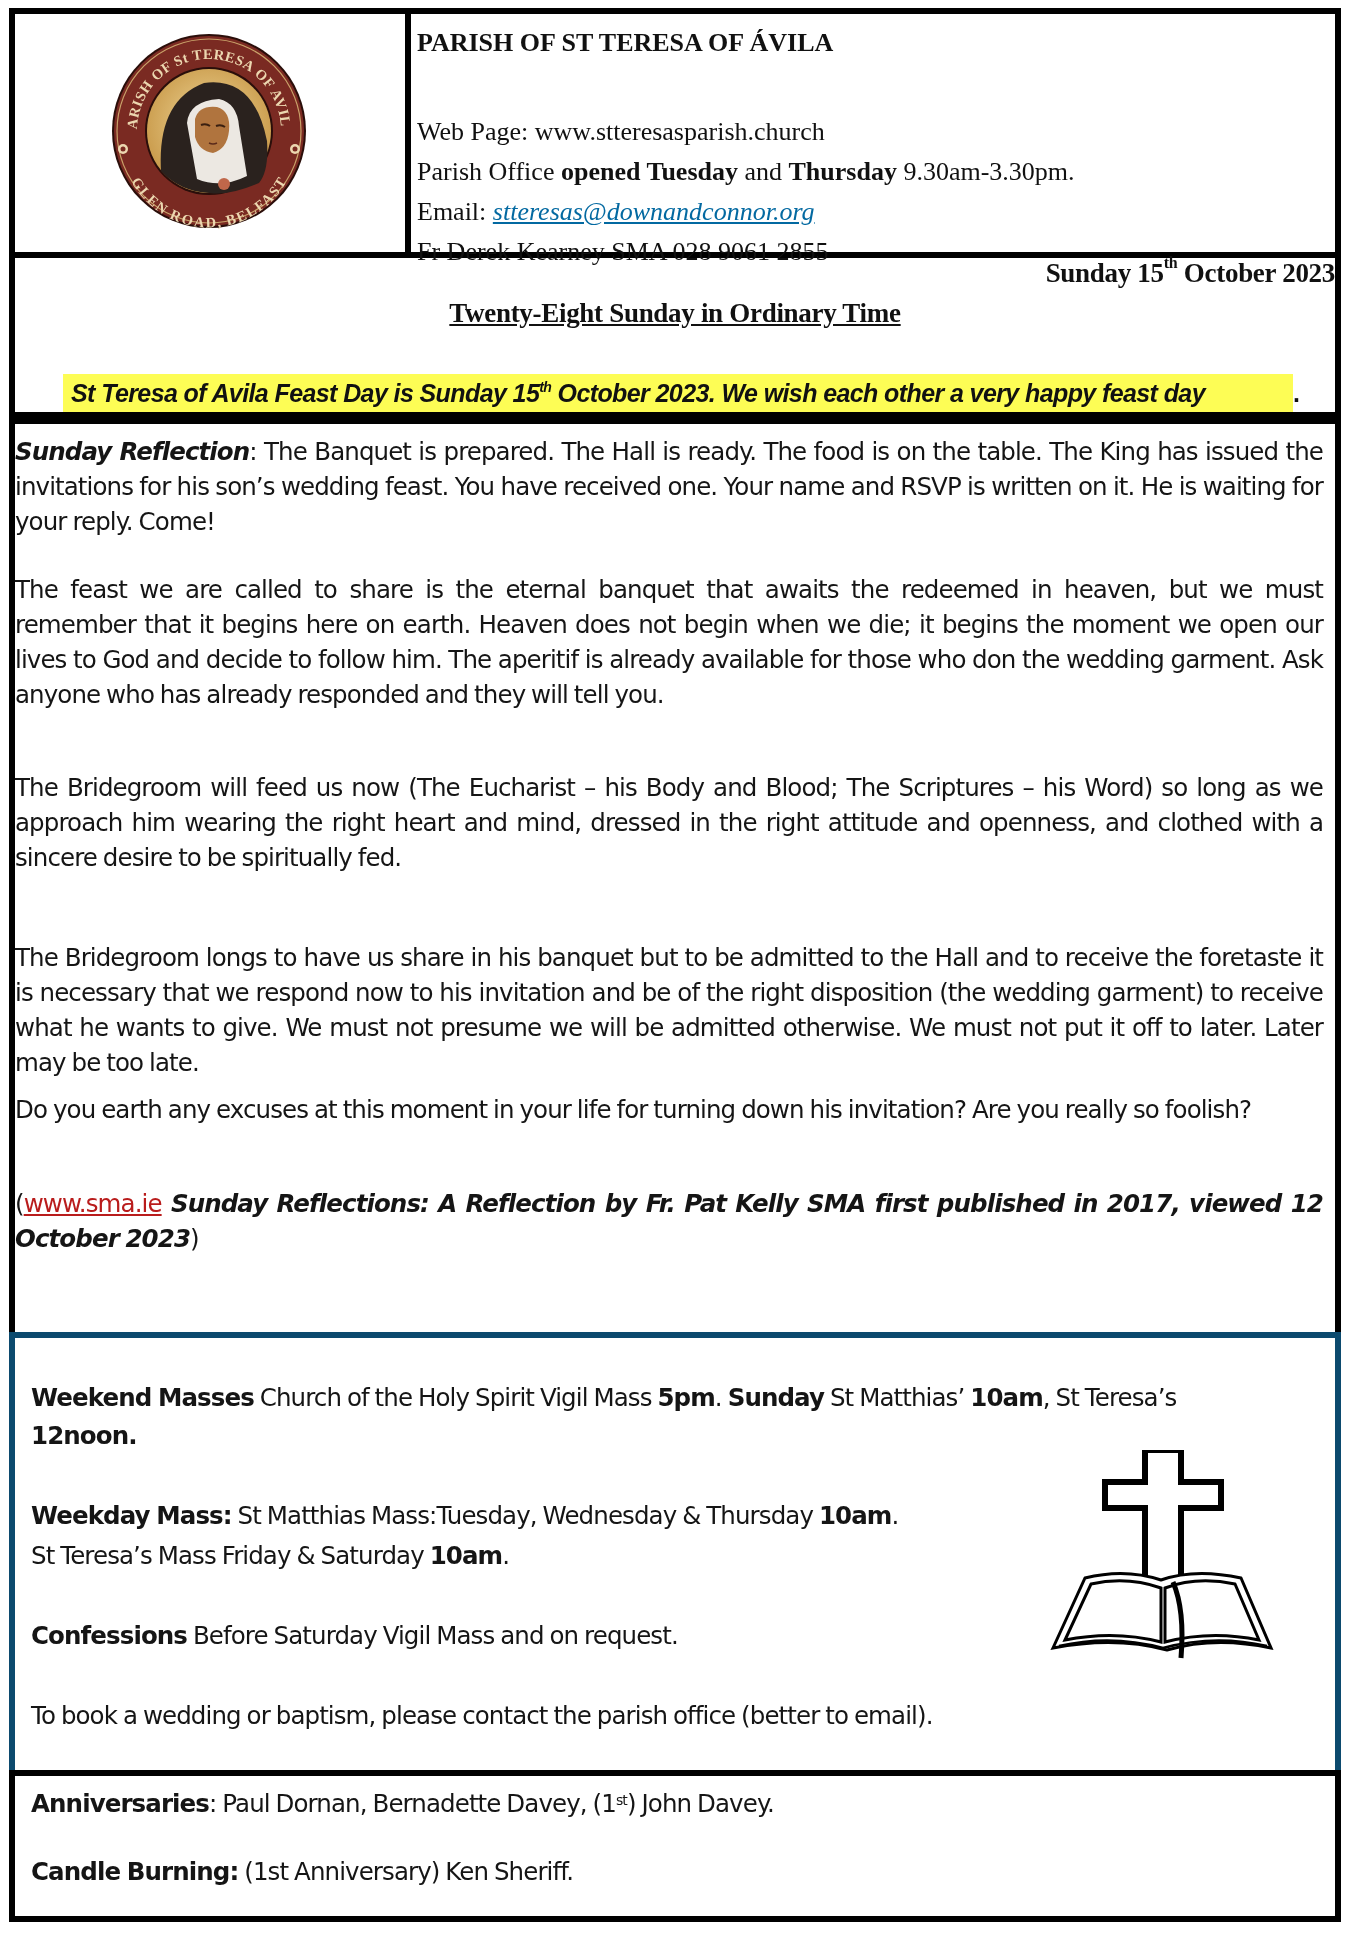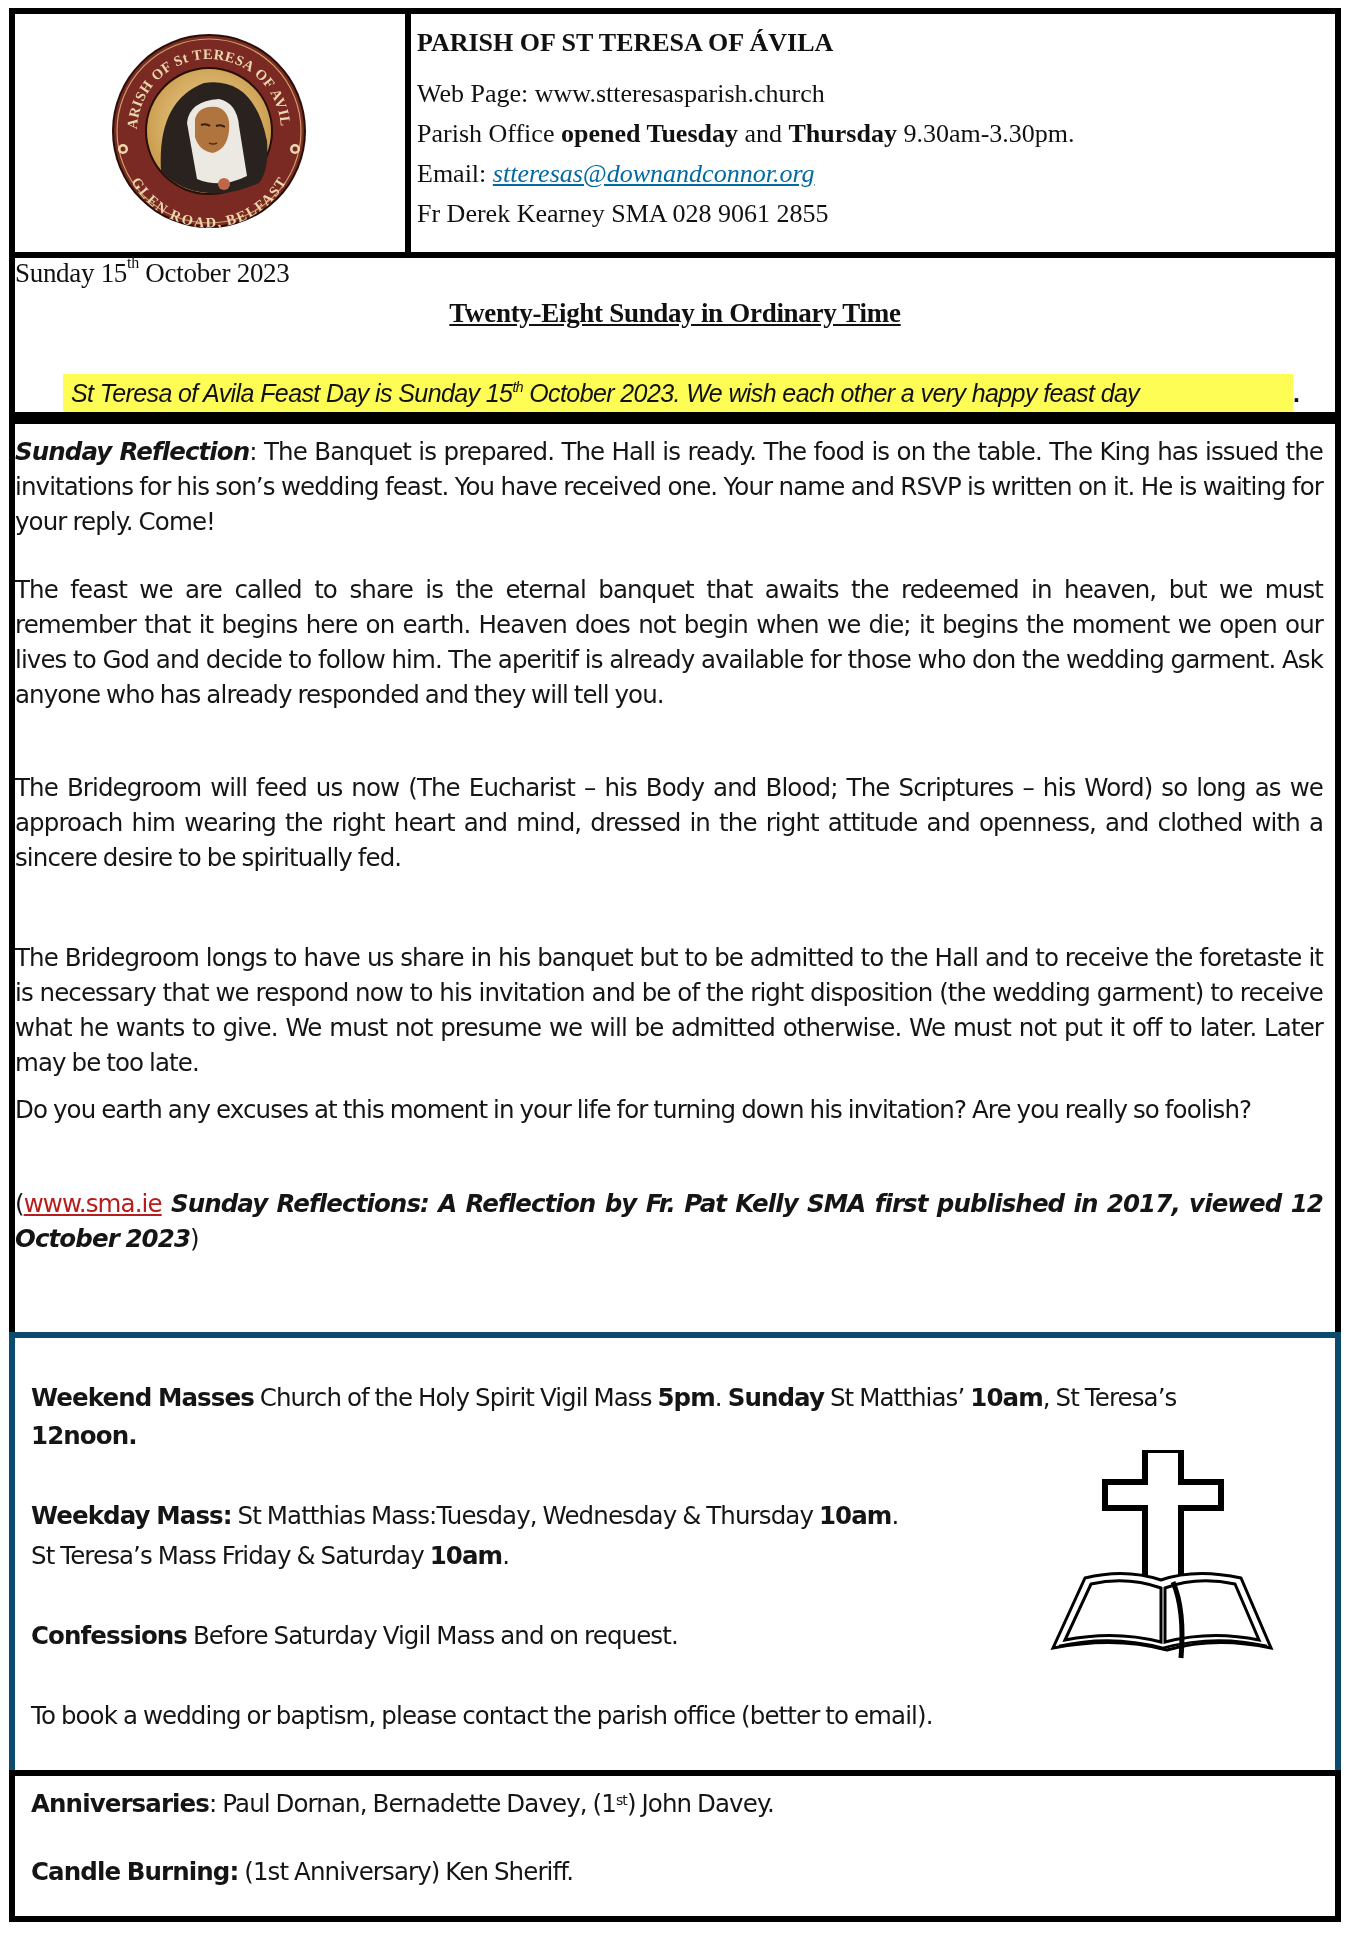--- a/index.html
+++ b/index.html
@@ -8,33 +8,33 @@
 
   .page { position: absolute; left: 0; top: 0; width: 1352px; height: 1938px; }
 
   
   #header { left: 9px; top: 8px; width: 1332px; height: 250px; border: 6px solid #000; position: absolute; }
   #logo-cell { position: absolute; left: 0; top: 0; width: 396px; height: 238px; border-right: 6px solid #000; }
   #info-cell { position: absolute; left: 402px; top: 0; right: 0; height: 238px; text-align: left;
     font-family: "Liberation Serif", "DejaVu Serif", serif; font-size: 26px; color: #111; }
   #info-cell .title { font-weight: bold; font-size: 26px; margin-top: 12px; line-height: 34px; }
   #info-cell .line { line-height: 40px; }
-  #info-cell .line.first { margin-top: 14px; }
+  #info-cell .line.first { margin-top: 52px; }
   #info-cell a { color: #0369a1; text-decoration: underline; font-style: italic; }
   #info-cell b { font-weight: bold; }
 
   
   #date-section { left: 9px; top: 252px; width: 1332px; height: 166px; position: absolute; border: 6px solid #000; border-top: none; }
-  #date-section .date { position: absolute; left: 0; right: 0; top: 6px; text-align: left;
-    font-family: "Liberation Serif", "DejaVu Serif", serif; font-weight: normal; font-size: 27px; letter-spacing: -0.3px; }
+  #date-section .date { position: absolute; left: 0; right: 0; top: 6px; text-align: right;
+    font-family: "Liberation Serif", "DejaVu Serif", serif; font-weight: bold; font-size: 27px; letter-spacing: -0.3px; }
   #date-section .date sup { font-size: 16px; vertical-align: top; position: relative; top: -4px; }
   #date-section .subtitle { position: absolute; left: 0; right: 0; top: 46px; text-align: center;
     font-family: "Liberation Serif", "DejaVu Serif", serif; font-weight: bold; font-size: 27px; text-decoration: underline; letter-spacing: -0.3px; }
   #date-section .feast { position: absolute; left: 48px; top: 122px; height: 38px; width: 1230px;
-    background: #fdfd55; font-family: "Liberation Sans", "DejaVu Sans", sans-serif; font-weight: normal; font-style: italic;
+    background: #fdfd55; font-family: "Liberation Sans", "DejaVu Sans", sans-serif; font-weight: bold; font-style: italic;
     font-size: 25px; line-height: 38px; white-space: nowrap; letter-spacing: -0.6px; padding-left: 8px; }
   #date-section .feast sup { font-size: 14px; vertical-align: top; position: relative; top: -6px; }
   #date-section .feast-dot { position: absolute; left: 1278px; top: 122px; font-family: "Liberation Sans", sans-serif; font-weight: bold; font-size: 25px; line-height: 38px; }
 
   
   #reflection { left: 9px; top: 418px; width: 1332px; height: 920px; position: absolute; border: 6px solid #000; border-bottom: none; }
   .body-text { font-family: "DejaVu Sans", "Liberation Sans", sans-serif; font-size: 24.5px; line-height: 35px; color: #151515;
     letter-spacing: -0.9px; word-spacing: -1px; }
   #reflection .para { position: absolute; left: 0; right: 12px; text-align: justify; }
   #reflection .para.last-line-left { text-align-last: left; }

